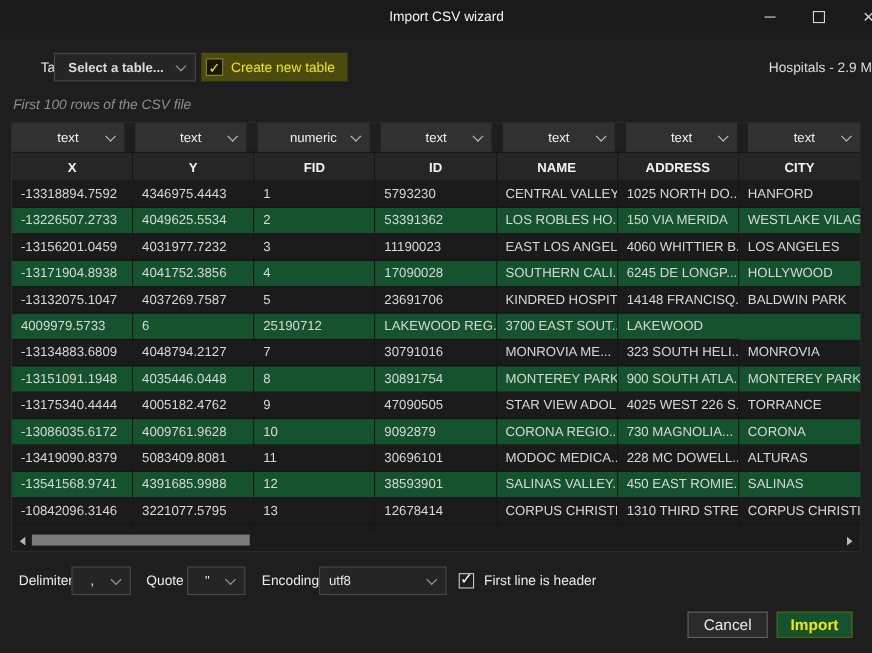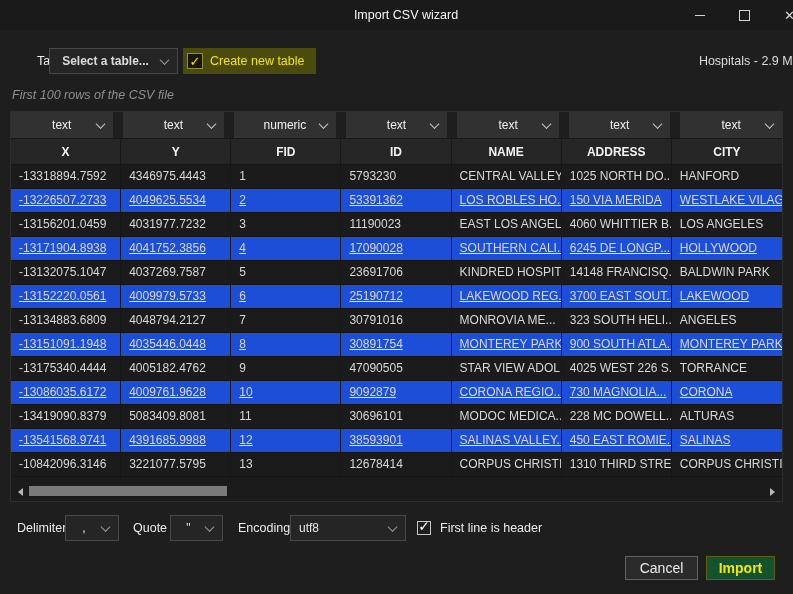--- a/index.html
+++ b/index.html
@@ -45,21 +45,21 @@
   .type-label{position:absolute;inset:0;display:flex;align-items:center;justify-content:center;
               font-size:12px;color:#f0f0f0;}
   .type-cell .chev{border-color:#c4c4c4;}
   .header-row{display:grid;grid-template-columns:repeat(7,1fr);height:27px;background:#262626;
               border-top:1px solid #161616;border-bottom:1px solid #141414;box-sizing:border-box;}
   .h-cell{display:flex;align-items:center;justify-content:center;font-size:12px;font-weight:700;
           color:#f2f2f2;border-right:1px solid #171717;overflow:hidden;}
   .h-cell:last-child{border-right:none;}
   .data-row{display:grid;grid-template-columns:repeat(7,1fr);height:24px;box-sizing:border-box;}
   .data-row.dark{background:#1b1b1b;}
-  .data-row.light{background:#1d4ed8;text-decoration:underline;}
+  .data-row.light{background:#14532d;}
   .d-cell{line-height:23px;padding-left:8px;font-size:12px;color:#d8d8d8;
           border-right:1px solid #171717;border-bottom:1px solid #141414;
           overflow:hidden;white-space:nowrap;box-sizing:border-box;}
   .d-cell:last-child{border-right:none;}
   .empty-row{height:6px;}
   .empty-row .d-cell{border-bottom:none;}
 
   
   .hscroll{position:absolute;left:2px;right:2px;bottom:3px;height:12px;}
   .arrow-left{position:absolute;left:5px;top:2px;width:0;height:0;
@@ -203,36 +203,35 @@
         <div class="data-row dark">
           <div class="d-cell">-13132075.1047</div>
           <div class="d-cell">4037269.7587</div>
           <div class="d-cell">5</div>
           <div class="d-cell">23691706</div>
           <div class="d-cell">KINDRED HOSPIT...</div>
           <div class="d-cell">14148 FRANCISQ...</div>
           <div class="d-cell">BALDWIN PARK</div>
         </div>
         <div class="data-row light">
-          <div class="d-cell">-13152220.0561</div>
           <div class="d-cell">4009979.5733</div>
           <div class="d-cell">6</div>
           <div class="d-cell">25190712</div>
           <div class="d-cell">LAKEWOOD REG...</div>
           <div class="d-cell">3700 EAST SOUT...</div>
           <div class="d-cell">LAKEWOOD</div>
         </div>
         <div class="data-row dark">
           <div class="d-cell">-13134883.6809</div>
           <div class="d-cell">4048794.2127</div>
           <div class="d-cell">7</div>
           <div class="d-cell">30791016</div>
           <div class="d-cell">MONROVIA ME...</div>
           <div class="d-cell">323 SOUTH HELI...</div>
-          <div class="d-cell">ANGELES</div>
+          <div class="d-cell">MONROVIA</div>
         </div>
         <div class="data-row light">
           <div class="d-cell">-13151091.1948</div>
           <div class="d-cell">4035446.0448</div>
           <div class="d-cell">8</div>
           <div class="d-cell">30891754</div>
           <div class="d-cell">MONTEREY PARK...</div>
           <div class="d-cell">900 SOUTH ATLA...</div>
           <div class="d-cell">MONTEREY PARK</div>
         </div>

